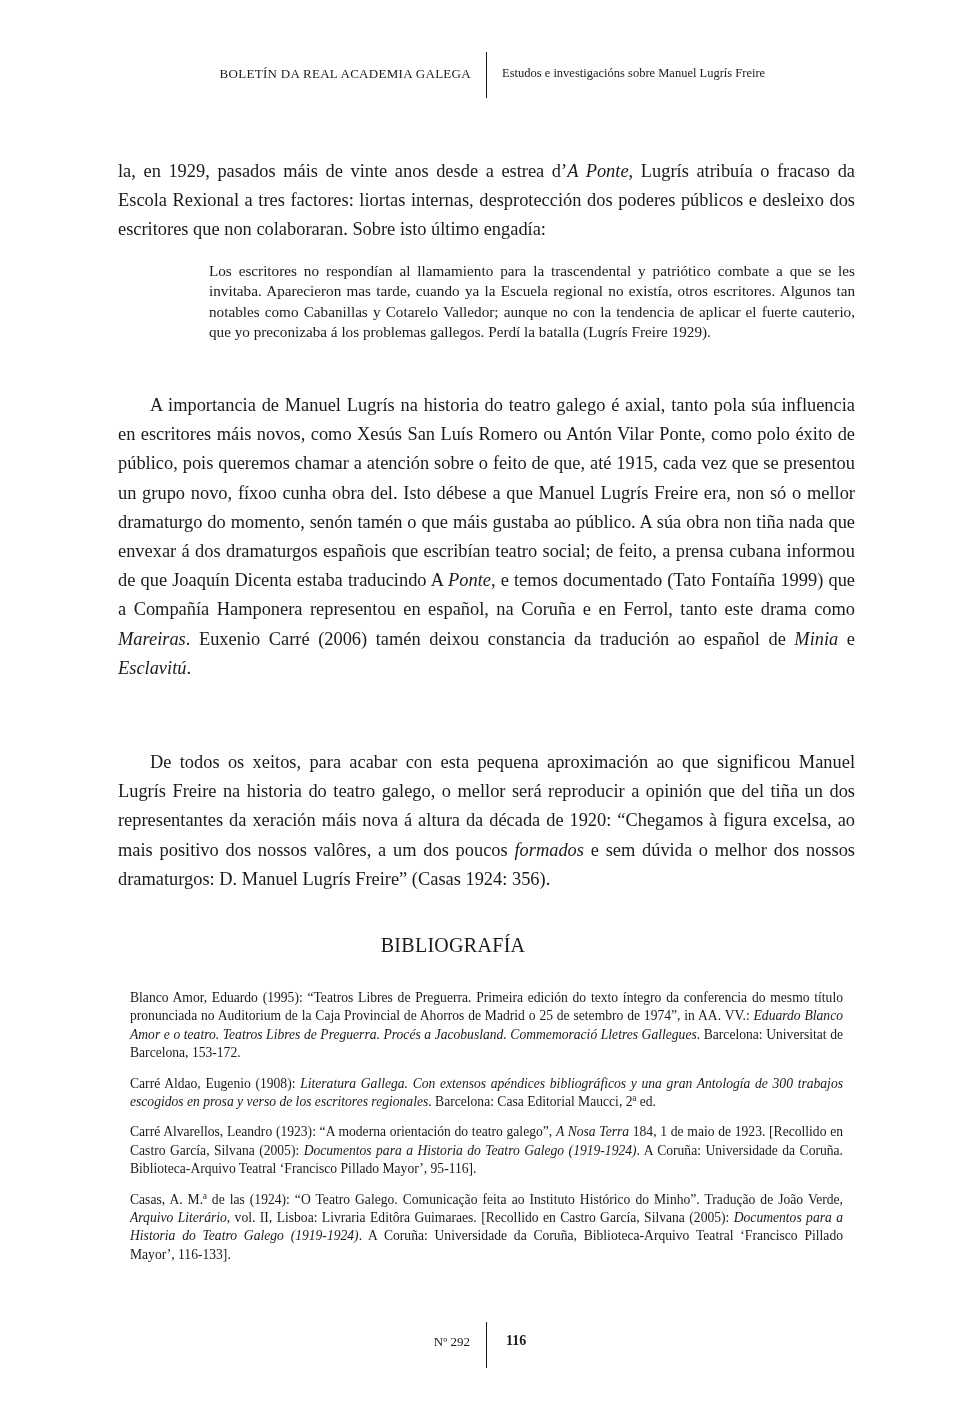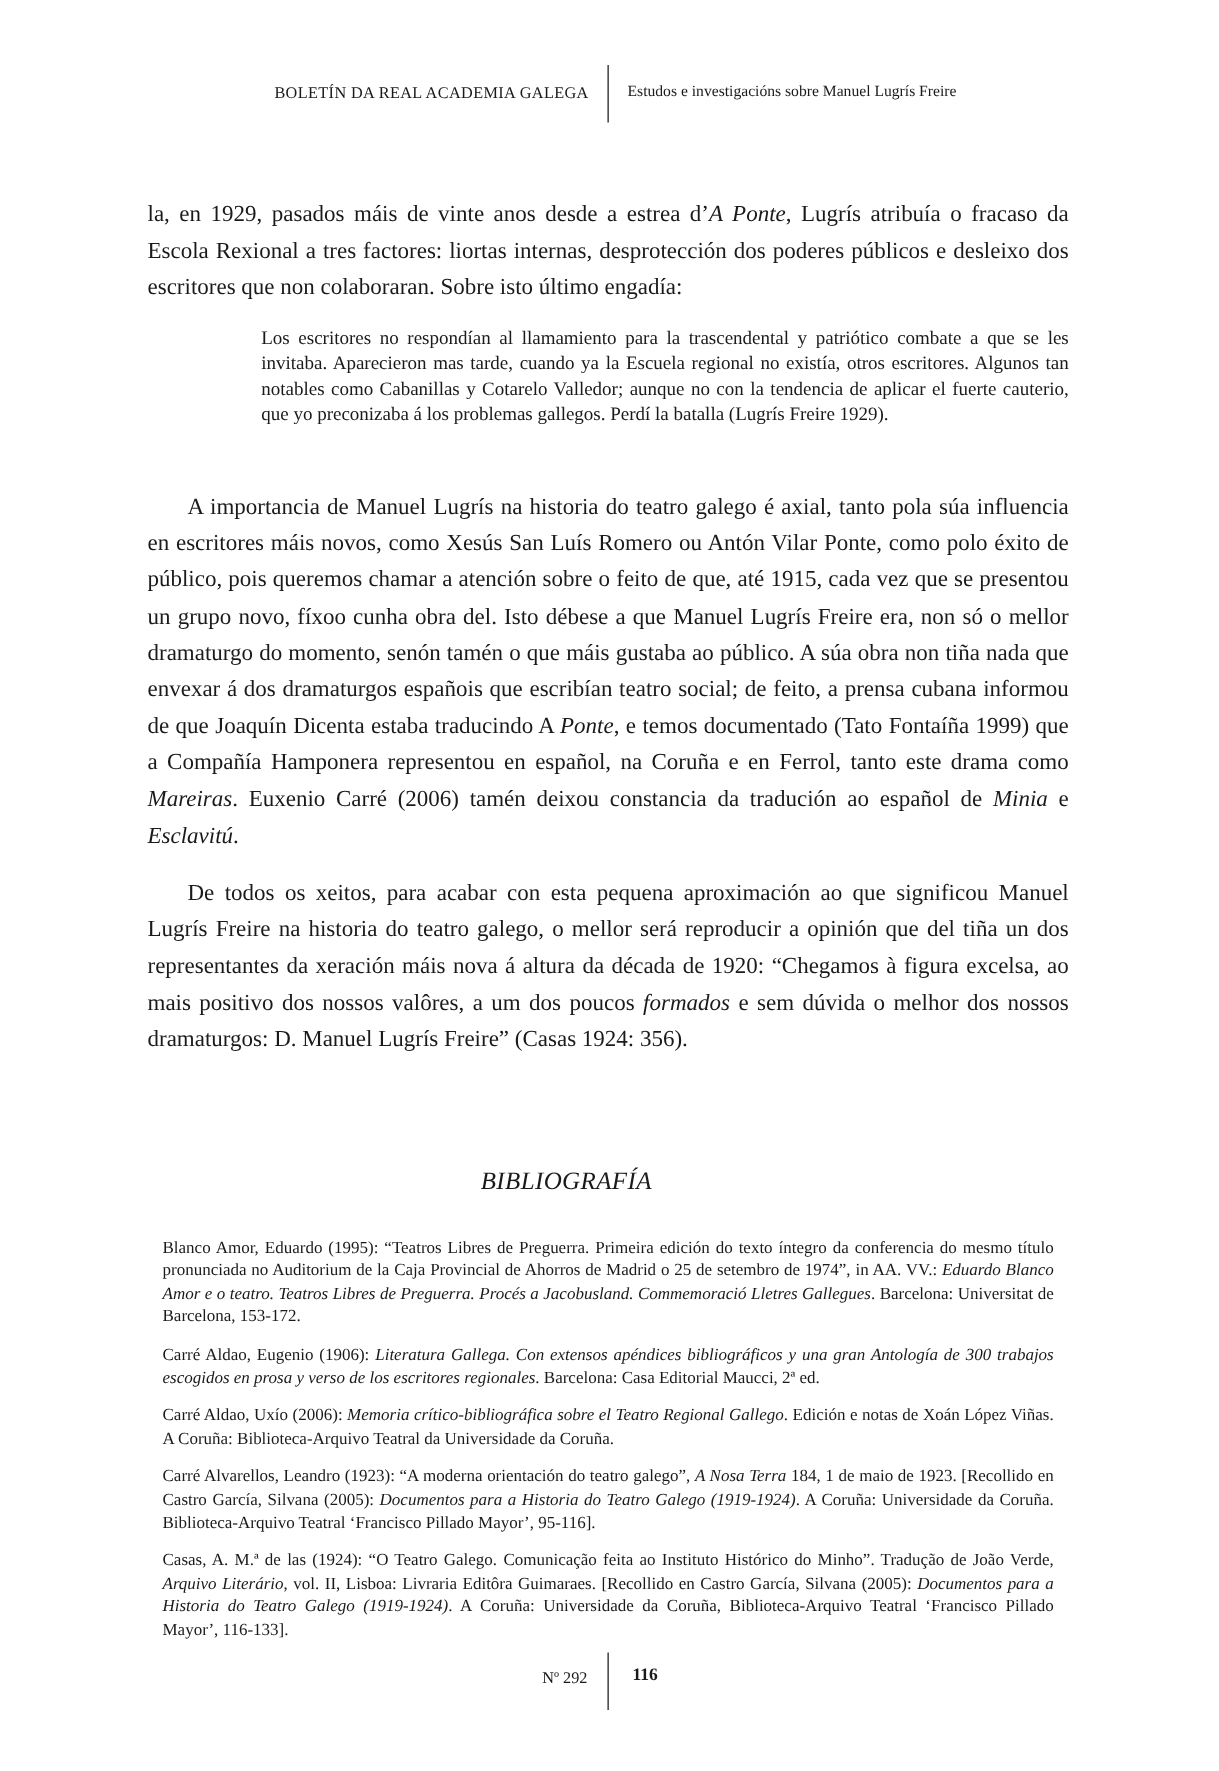--- a/index.html
+++ b/index.html
@@ -12,23 +12,23 @@
   .header .right { position: absolute; left: 502px; top: 14px; font-size: 12.5px; white-space: nowrap; }
 
   .body-text { position: absolute; left: 118px; width: 737px; font-size: 18.4px; line-height: 29.2px; text-align: justify; }
   .body-text p { margin: 0; }
   .p-first { top: 157px; }
   .indent { text-indent: 32px; }
 
   .quote { position: absolute; left: 209px; width: 646px; top: 261px; font-size: 15.2px; line-height: 20.3px; text-align: justify; }
 
   .p-import { top: 391px; }
-  .p-detodos { top: 700px; }
+  .p-detodos { top: 748px; }
 
-  .bib-title { position: absolute; top: 934px; left: 0; width: 906px; text-align: center; font-size: 20px; letter-spacing: 0.3px; font-style: italic; }
+  .bib-title { position: absolute; top: 934px; left: 0; width: 906px; text-align: center; font-size: 20px; letter-spacing: 0.3px; }
 
   .bib { position: absolute; left: 118px; width: 737px; top: 977px; font-size: 13.6px; line-height: 18.4px; text-align: justify; }
   .bib p { margin: 12px; }
   .bib .it { font-style: italic; }
 
   .footer { position: absolute; top: 1322px; left: 0; width: 975px; height: 46px; }
   .footer .num { position: absolute; right: 505px; top: 12px; font-size: 13px; white-space: nowrap; }
   .footer .divider { position: absolute; left: 486px; top: 0; width: 1px; height: 46px; background: #1a1a1a; }
   .footer .page { position: absolute; left: 506px; top: 11px; font-size: 14px; font-weight: bold; }
 
@@ -54,22 +54,21 @@
 </div>
 
 <div class="body-text p-detodos">
   <p class="indent"><span>De todos os xeitos, para acabar con esta pequena aproximación ao que significou Manuel Lugrís Freire na historia do teatro galego, o mellor será reproducir a opinión que del tiña un dos representantes da xeración máis nova á altura da década de 1920: “Chegamos à figura excelsa, ao mais positivo dos nossos valôres, a um dos poucos </span><em>formados</em><span> e sem dúvida o melhor dos nossos dramaturgos: D. Manuel Lugrís Freire” (Casas 1924: 356).</span></p>
 </div>
 
 <div class="bib-title">BIBLIOGRAFÍA</div>
 
 <div class="bib">
   <p><span>Blanco Amor, Eduardo (1995): “Teatros Libres de Preguerra. Primeira edición do texto íntegro da conferencia do mesmo título pronunciada no Auditorium de la Caja Provincial de Ahorros de Madrid o 25 de setembro de 1974”, in AA. VV.: </span><span class="it">Eduardo Blanco Amor e o teatro. Teatros Libres de Preguerra. Procés a Jacobusland. Commemoració Lletres Gallegues</span><span>. Barcelona: Universitat de Barcelona, 153-172.</span></p>
-  <p><span>Carré Aldao, Eugenio (1906): </span><span class="it">Literatura Gallega. Con extensos apéndices bibliográficos y una gran Antología de 300 trabajos escogidos en prosa y verso de los escritores regionales</span><span>. Barcelona: Casa Editorial Maucci, 2ª ed.</span></p>
-  <p><span>Carré Aldao, Uxío (2006): </span><span class="it">Memoria crítico-bibliográfica sobre el Teatro Regional Gallego</span><span>. Edición e notas de Xoán López Viñas. A Coruña: Biblioteca-Arquivo Teatral da Universidade da Coruña.</span></p>
+  <p><span>Carré Aldao, Eugenio (1908): </span><span class="it">Literatura Gallega. Con extensos apéndices bibliográficos y una gran Antología de 300 trabajos escogidos en prosa y verso de los escritores regionales</span><span>. Barcelona: Casa Editorial Maucci, 2ª ed.</span></p>
   <p><span>Carré Alvarellos, Leandro (1923): “A moderna orientación do teatro galego”, </span><span class="it">A Nosa Terra</span><span> 184, 1 de maio de 1923. [Recollido en Castro García, Silvana (2005): </span><span class="it">Documentos para a Historia do Teatro Galego (1919-1924)</span><span>. A Coruña: Universidade da Coruña. Biblioteca-Arquivo Teatral ‘Francisco Pillado Mayor’, 95-116].</span></p>
   <p><span>Casas, A. M.ª de las (1924): “O Teatro Galego. Comunicação feita ao Instituto Histórico do Minho”. Tradução de João Verde, </span><span class="it">Arquivo Literário</span><span>, vol. II, Lisboa: Livraria Editôra Guimaraes. [Recollido en Castro García, Silvana (2005): </span><span class="it">Documentos para a Historia do Teatro Galego (1919-1924)</span><span>. A Coruña: Universidade da Coruña, Biblioteca-Arquivo Teatral ‘Francisco Pillado Mayor’, 116-133].</span></p>
 </div>
 
 <div class="footer">
   <span class="num">Nº 292</span>
   <span class="divider"></span>
   <span class="page">116</span>
 </div>
 

